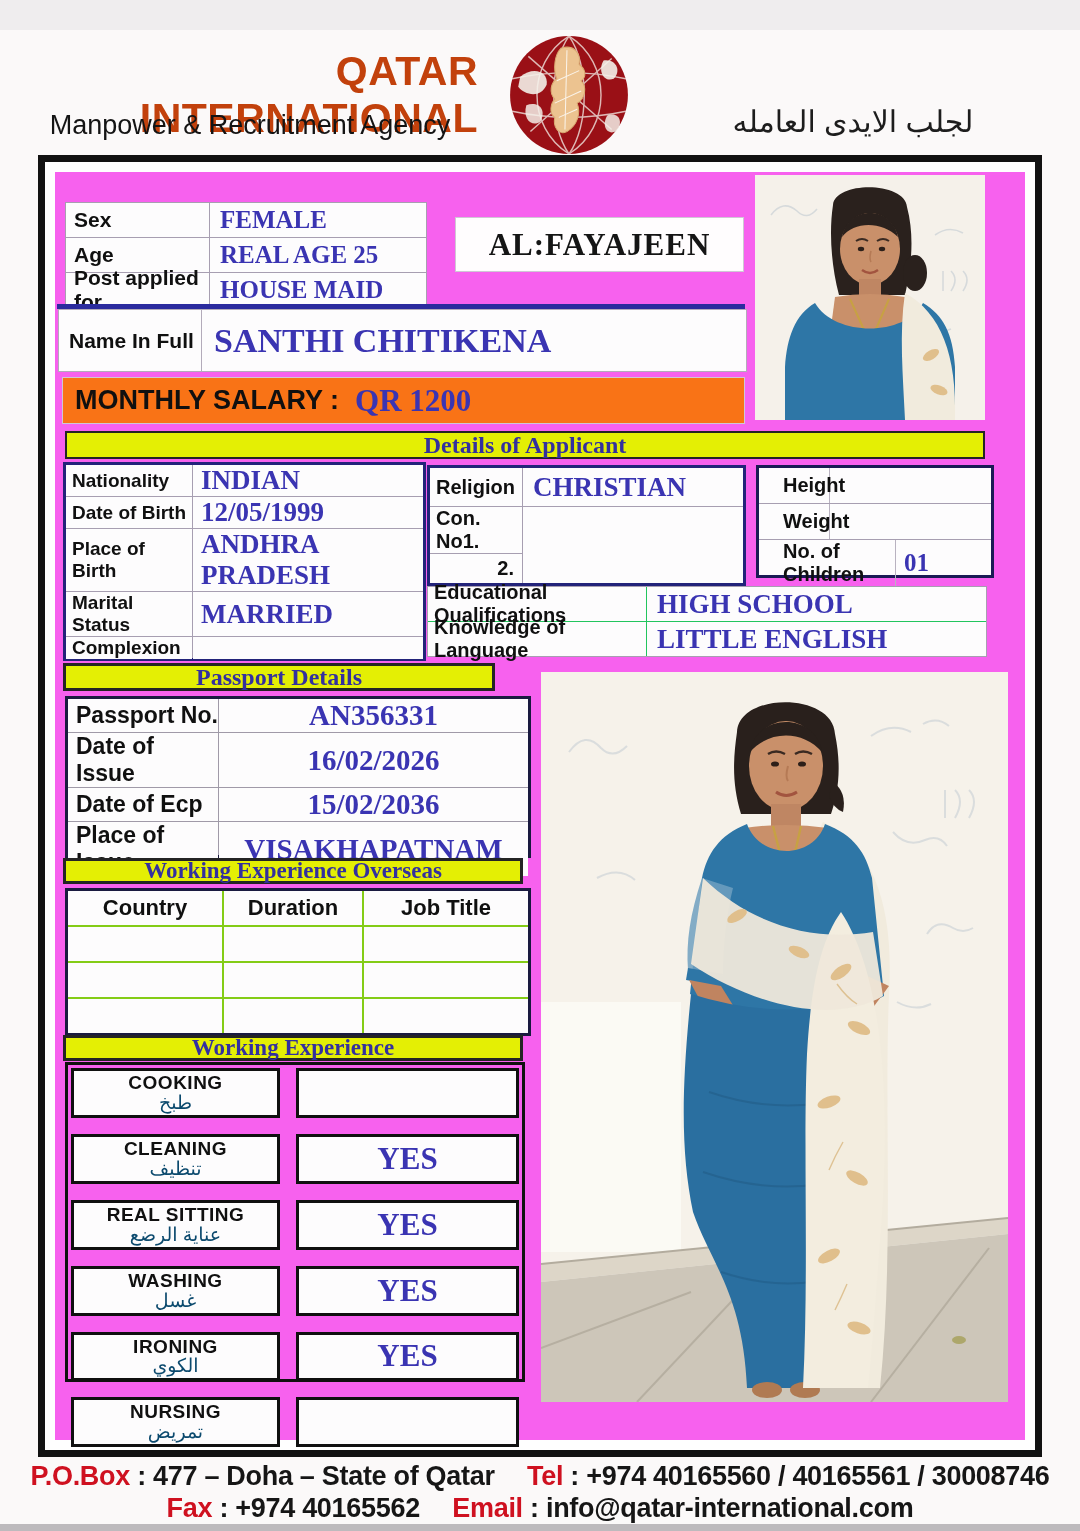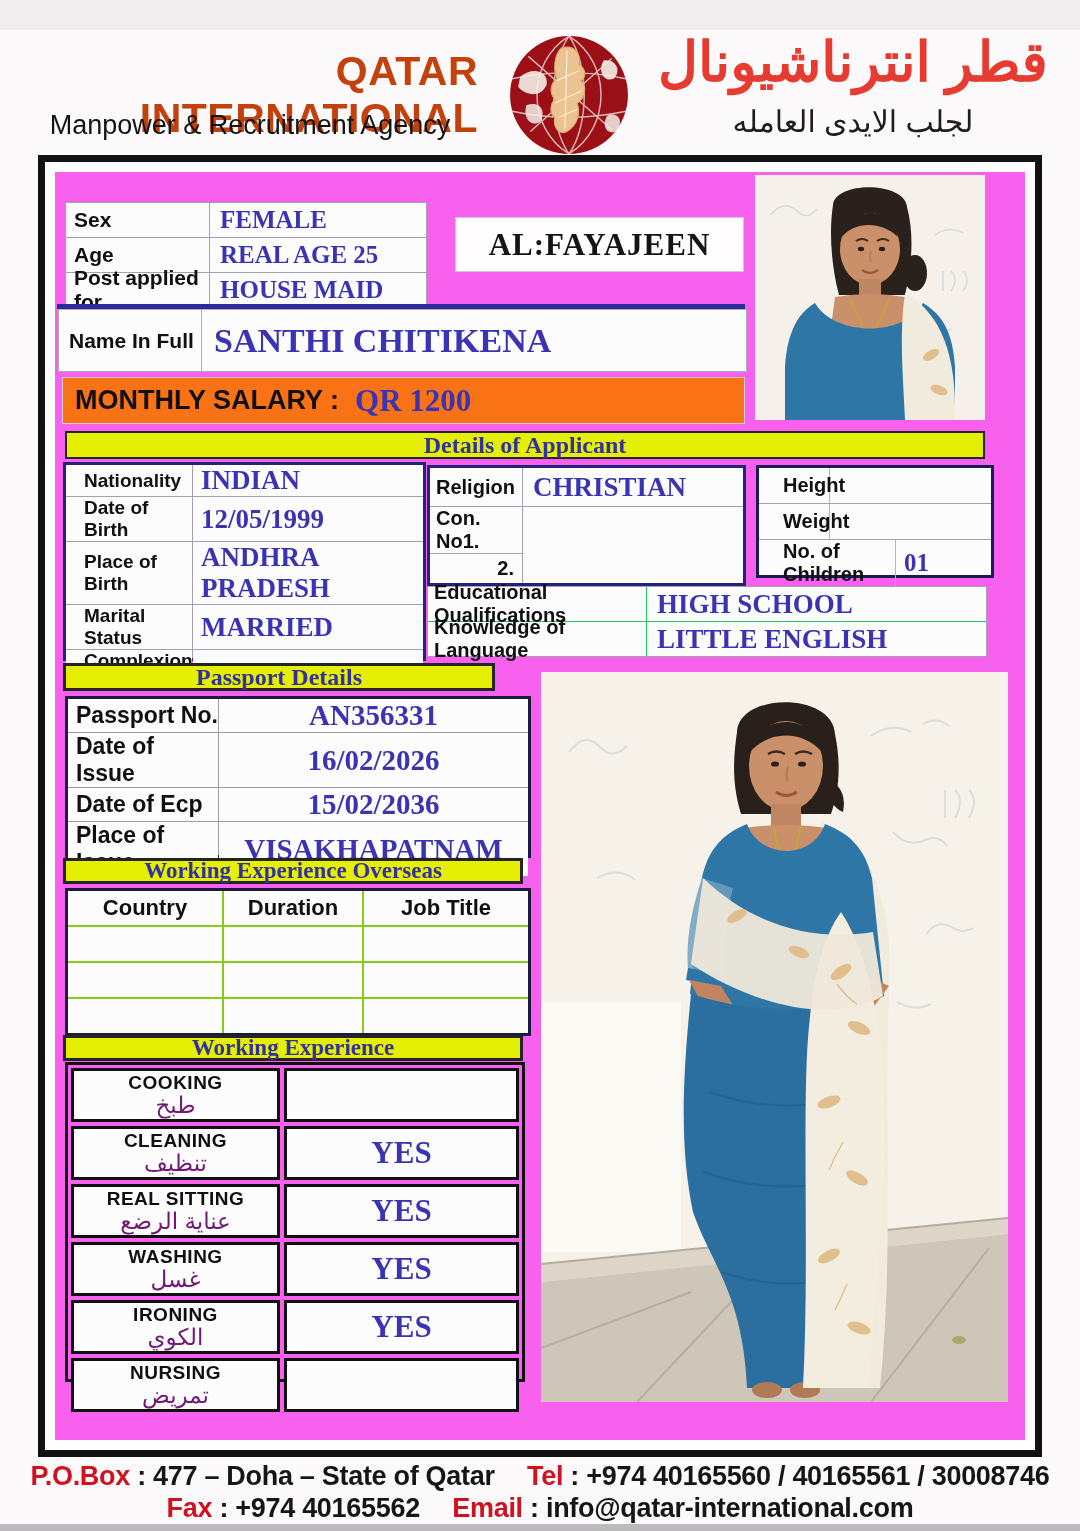--- a/index.html
+++ b/index.html
@@ -54,21 +54,21 @@
   .ybar{background:#e4ef04;border:2px solid #242424;display:flex;align-items:center;justify-content:center;
         font-family:"Liberation Serif",serif;font-weight:bold;color:#33309f;box-sizing:border-box;}
   .bar-details{left:10px;top:259px;width:920px;height:28px;font-size:24px;}
   .bar-passport{left:8px;top:491px;width:432px;height:28px;font-size:24px;border-width:3px;}
   .bar-weo{left:8px;top:686px;width:460px;height:26px;font-size:23px;border-width:3px;}
   .bar-we{left:8px;top:863px;width:460px;height:26px;font-size:23px;border-width:3px;}
 
   
   .box-left{left:8px;top:290px;width:357px;height:193px;border:3px solid #23237a;background:#a79eb1;
             display:grid;grid-template-columns:126px 1fr;grid-auto-rows:1fr;gap:1px;}
-  .box-left .lab{font-size:19px;padding-left:18px;}
+  .box-left .lab{font-size:19px;padding-left:6px;}
   .box-left .val{font-size:27px;padding-left:8px;}
 
   .box-religion{left:372px;top:293px;width:313px;height:115px;border:3px solid #23237a;background:#fdfcfd;}
   .box-religion .r1{display:grid;grid-template-columns:93px 1fr;height:38px;border-bottom:1px solid #a79eb1;}
   .box-religion .r1 .lab{font-size:20px;padding-left:6px;border-right:1px solid #a79eb1;}
   .box-religion .r1 .val{font-size:27px;padding-left:10px;}
   .box-religion .r2{display:grid;grid-template-columns:93px 1fr;height:76px;}
   .box-religion .lcol{border-right:1px solid #a79eb1;display:flex;flex-direction:column;}
   .box-religion .lcol .lab{flex:1;font-size:20px;padding-left:6px;}
   .box-religion .lcol .lab.num{justify-content:flex-end;padding-right:8px;border-top:1px solid #a79eb1;}
@@ -93,25 +93,25 @@
   .tbl-passport .val{font-size:29px;justify-content:center;}
 
   
   .tbl-weo{left:10px;top:716px;width:460px;height:142px;border:3px solid #1a1a40;background:#84cc16;
            display:grid;grid-template-columns:154px 138px 1fr;grid-template-rows:34px 1fr 1fr 1fr;gap:2px;}
   .tbl-weo .hd{background:#fdfcfd;font-weight:bold;font-size:22px;color:#101010;
                display:flex;align-items:center;justify-content:center;}
 
   
   .tbl-skills{left:10px;top:890px;width:460px;height:320px;border:3px solid #101010;box-sizing:border-box;
-              padding:3px;display:grid;grid-template-columns:209px 1fr;gap:4px;}
+              padding:3px;display:grid;grid-template-columns:209px 1fr;gap:16px;}
   .tbl-skills .cell{border:3px solid #101010;display:flex;align-items:center;justify-content:center;}
   .tbl-skills .skill{flex-direction:column;line-height:1.05;padding:2px 0;}
   .tbl-skills .en{font-weight:bold;font-size:19px;letter-spacing:.5px;color:#101010;}
-  .tbl-skills .arb{font-size:23px;color:#701a75;direction:rtl;}
+  .tbl-skills .arb{font-size:19px;color:#0c4a6e;direction:rtl;}
   .tbl-skills .yes{font-family:"Liberation Serif",serif;font-weight:bold;font-size:31px;color:#3a34b2;}
 
   .photo-main{left:486px;top:500px;width:467px;height:730px;}
 
   
   .foot{left:0;width:1080px;text-align:center;font-weight:bold;color:#161616;letter-spacing:-.3px;}
   .f1{top:1461px;font-size:27px;}
   .f2{top:1493px;font-size:27px;}
   .foot .red{color:#cf1120;}
   .foot .sep{display:inline-block;width:18px;}
@@ -145,21 +145,20 @@
       <path d="M54 16 C66 12 74 20 72 32 C78 36 80 44 74 48 C80 54 78 66 70 70 C74 80 70 92 60 98 C52 102 46 94 48 84 C42 80 44 70 48 66 C42 60 44 50 50 46 C46 36 48 22 54 16 Z" fill="#ecc390" stroke="#d9ab72" stroke-width="1"></path>
       <g fill="none" stroke="#fcf9f4" stroke-width="1" opacity=".9">
         <path d="M60 18 L58 96"></path>
           <path d="M50 48 L72 38"></path>
           <path d="M48 70 L74 58"></path>
           <path d="M52 84 L70 76"></path>
       </g>
     </svg>
   </div>
 
-  <div class="abs ar1">قطر انترناشيونال</div>
   <div class="abs ar2">لجلب الايدى العامله</div>
 
   <div class="abs frame">
     <div class="pink">
 
       <div class="abs tbl-sexage">
         <div class="cell lab">Sex</div>
         <div class="cell val">FEMALE</div>
         <div class="cell lab">Age</div>
         <div class="cell val">REAL AGE 25</div>

